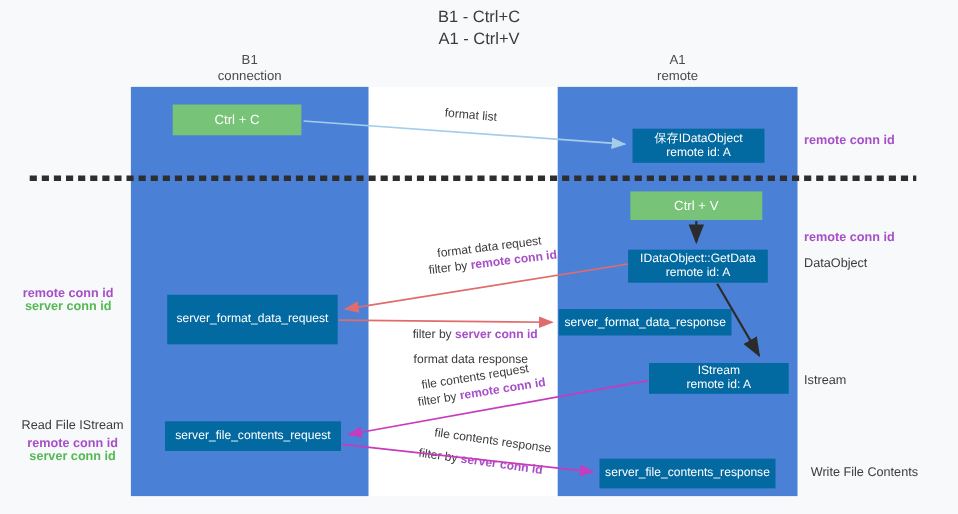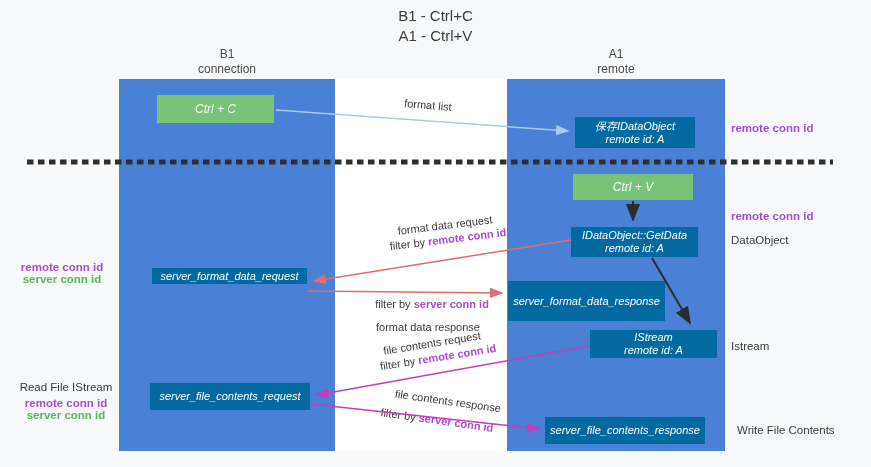--- a/index.html
+++ b/index.html
@@ -30,21 +30,21 @@
   .mid-strip{
     left:335px;top:79px;width:172px;height:372px;background:#ffffff;
   }
   .node{
     box-sizing:border-box;
     display:flex;flex-direction:column;align-items:center;justify-content:center;
     color:#ffffff;font-size:11px;line-height:13px;text-align:center;
   }
   .node.green{background:#77c377;}
   .node.orange{background:#0369a1;}
-  .node .l{white-space:nowrap;font-style:italic;}
+  .node .l{white-space:nowrap;}
   .side-label{font-size:11.5px;color:#3b3b3b;white-space:nowrap;}
   .purple{color:#a64fc8;font-weight:bold;}
   .greentxt{color:#53b953;font-weight:bold;}
   .arrow-label{
     font-size:11px;color:#3b3b3b;white-space:nowrap;text-align:center;
   }
   svg.overlay{position:absolute;left:0;top:0;pointer-events:none;}
 </style>
 </head>
 <body>
@@ -80,25 +80,25 @@
 
   <div class="abs node green" style="left:573px;top:174px;width:120px;height:26px;font-size:12px;">
     <div class="l">Ctrl + V</div>
   </div>
 
   <div class="abs node orange" style="left:571px;top:227px;width:127px;height:30px;">
     <div class="l">IDataObject::GetData</div>
     <div class="l">remote id: A</div>
   </div>
 
-  <div class="abs node orange" style="left:152px;top:268px;width:155px;height:16px;">
+  <div class="abs node orange" style="left:152px;top:268px;width:155px;height:45px;">
     <div class="l">server_format_data_request</div>
   </div>
 
-  <div class="abs node orange" style="left:508px;top:281px;width:157px;height:40px;">
+  <div class="abs node orange" style="left:508px;top:281px;width:157px;height:24px;">
     <div class="l">server_format_data_response</div>
   </div>
 
   <div class="abs node orange" style="left:590px;top:330px;width:127px;height:28px;">
     <div class="l">IStream</div>
     <div class="l">remote id: A</div>
   </div>
 
   <div class="abs node orange" style="left:150px;top:383px;width:160px;height:27px;">
     <div class="l">server_file_contents_request</div>

